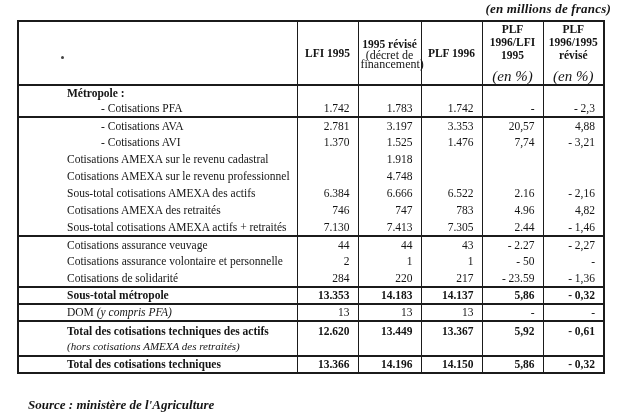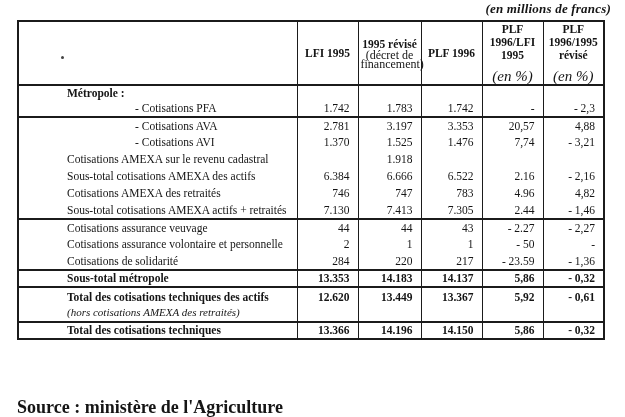--- a/index.html
+++ b/index.html
@@ -86,37 +86,38 @@
     vertical-align: middle;
     padding: 0;
   }
   tbody td:first-child { border-left: none; padding-left: 48px; }
   td.c-label { text-align: left; padding-left: 4px; white-space: nowrap; }
   td.c-val   { text-align: right; padding-right: 8px; white-space: nowrap; }
 
   tr.sep { border-bottom: 2px solid #1b1b1b; }
   tr.group { height: 15px; }
   tr.group td { font-weight: bold; }
-  tr.indent td.c-label { padding-left: 116px; }
+  tr.indent td.c-label { padding-left: 82px; }
   tr.boldrow td { font-weight: bold; }
   tr.two-line { height: 35px; margin-left: 17px; }
   tr.two-line td { vertical-align: top; padding-top: 3px; }
   .label-italic { font-style: italic; }
   .sub-label {
     font-style: italic;
     font-weight: normal;
     font-size: 11px;
     margin-top: 2px;
   }
   .source-note {
     position: absolute;
-    left: 17px;
+    left: 28px;
     top: 397px;
-    font-size: 18px;
+    font-size: 13px;
     font-weight: bold;
+    font-style: italic;
   }
 </style>
 </head>
 <body>
 
 <div class="page">
 
   <div class="unit-note">(en millions de francs)</div>
 
   <table class="tbl">
@@ -188,20 +189,28 @@
         </tr>
         <tr class="plain">
           <td class="c-label"><span>Cotisations AMEXA sur le revenu cadastral</span></td>
           <td class="c-val"></td>
           <td class="c-val">1.918</td>
           <td class="c-val"></td>
           <td class="c-val"></td>
           <td class="c-val"></td>
         </tr>
         <tr class="plain">
+          <td class="c-label"><span>Cotisations AMEXA sur le revenu professionnel</span></td>
+          <td class="c-val"></td>
+          <td class="c-val">4.748</td>
+          <td class="c-val"></td>
+          <td class="c-val"></td>
+          <td class="c-val"></td>
+        </tr>
+        <tr class="plain">
           <td class="c-label"><span>Sous-total cotisations AMEXA des actifs</span></td>
           <td class="c-val">6.384</td>
           <td class="c-val">6.666</td>
           <td class="c-val">6.522</td>
           <td class="c-val">2.16</td>
           <td class="c-val">- 2,16</td>
         </tr>
         <tr class="plain">
           <td class="c-label"><span>Cotisations AMEXA des retraités</span></td>
           <td class="c-val">746</td>
@@ -243,20 +252,28 @@
           <td class="c-val">- 1,36</td>
         </tr>
         <tr class="boldrow sep">
           <td class="c-label"><span>Sous-total métropole</span></td>
           <td class="c-val">13.353</td>
           <td class="c-val">14.183</td>
           <td class="c-val">14.137</td>
           <td class="c-val">5,86</td>
           <td class="c-val">- 0,32</td>
         </tr>
+        <tr class="plain sep">
+          <td class="c-label"><span>DOM</span><span class="label-italic"> (y compris PFA)</span></td>
+          <td class="c-val">13</td>
+          <td class="c-val">13</td>
+          <td class="c-val">13</td>
+          <td class="c-val">-</td>
+          <td class="c-val">-</td>
+        </tr>
         <tr class="boldrow sep two-line">
           <td class="c-label"><span>Total des cotisations techniques des actifs</span><div class="sub-label">(hors cotisations AMEXA des retraités)</div></td>
           <td class="c-val">12.620</td>
           <td class="c-val">13.449</td>
           <td class="c-val">13.367</td>
           <td class="c-val">5,92</td>
           <td class="c-val">- 0,61</td>
         </tr>
         <tr class="boldrow">
           <td class="c-label"><span>Total des cotisations techniques</span></td>

